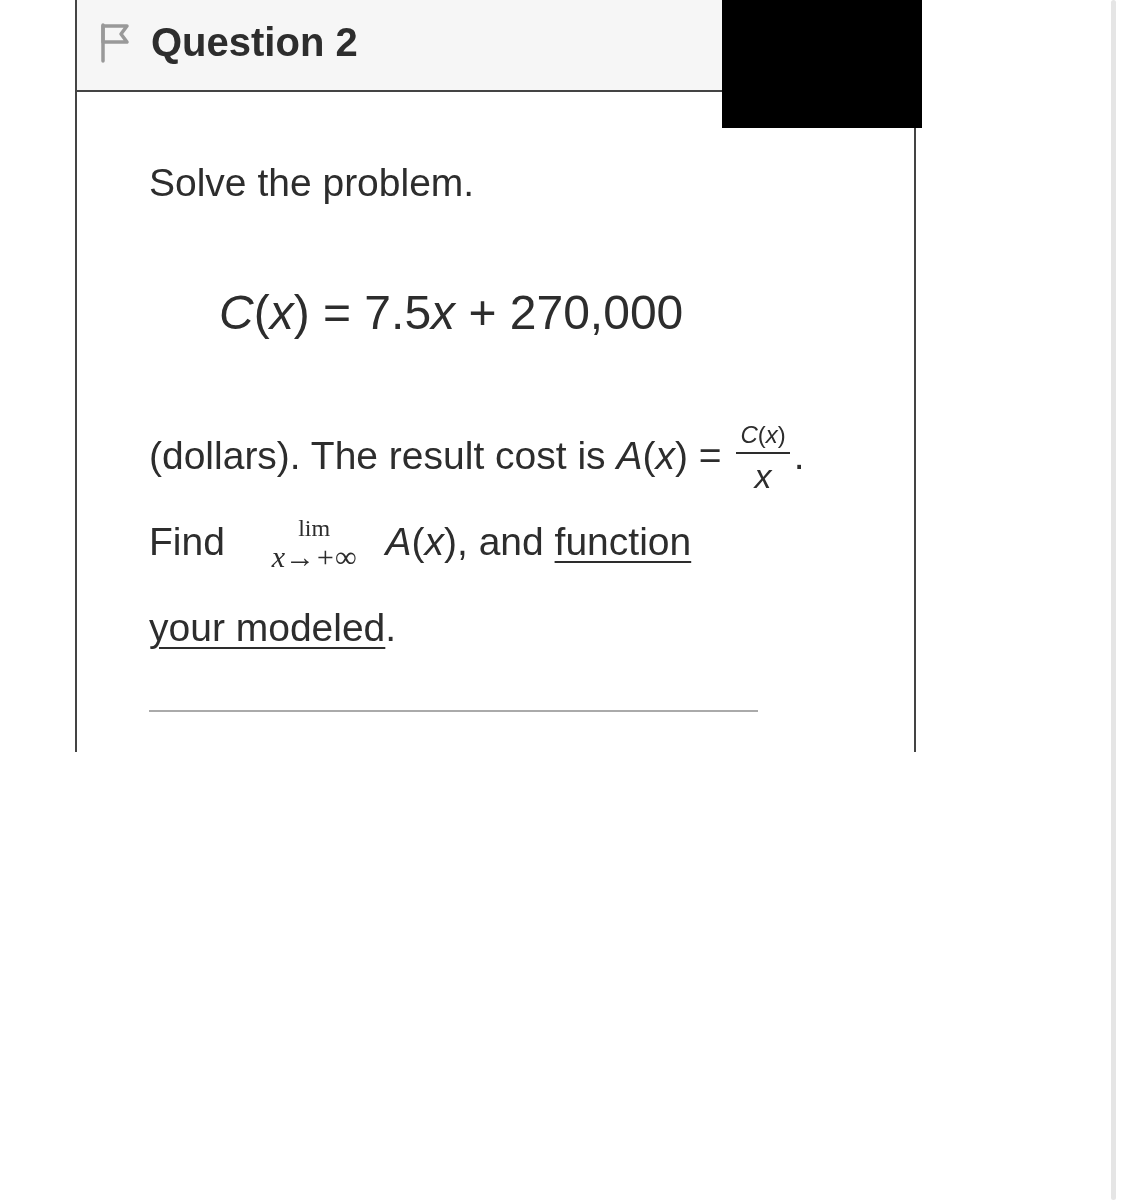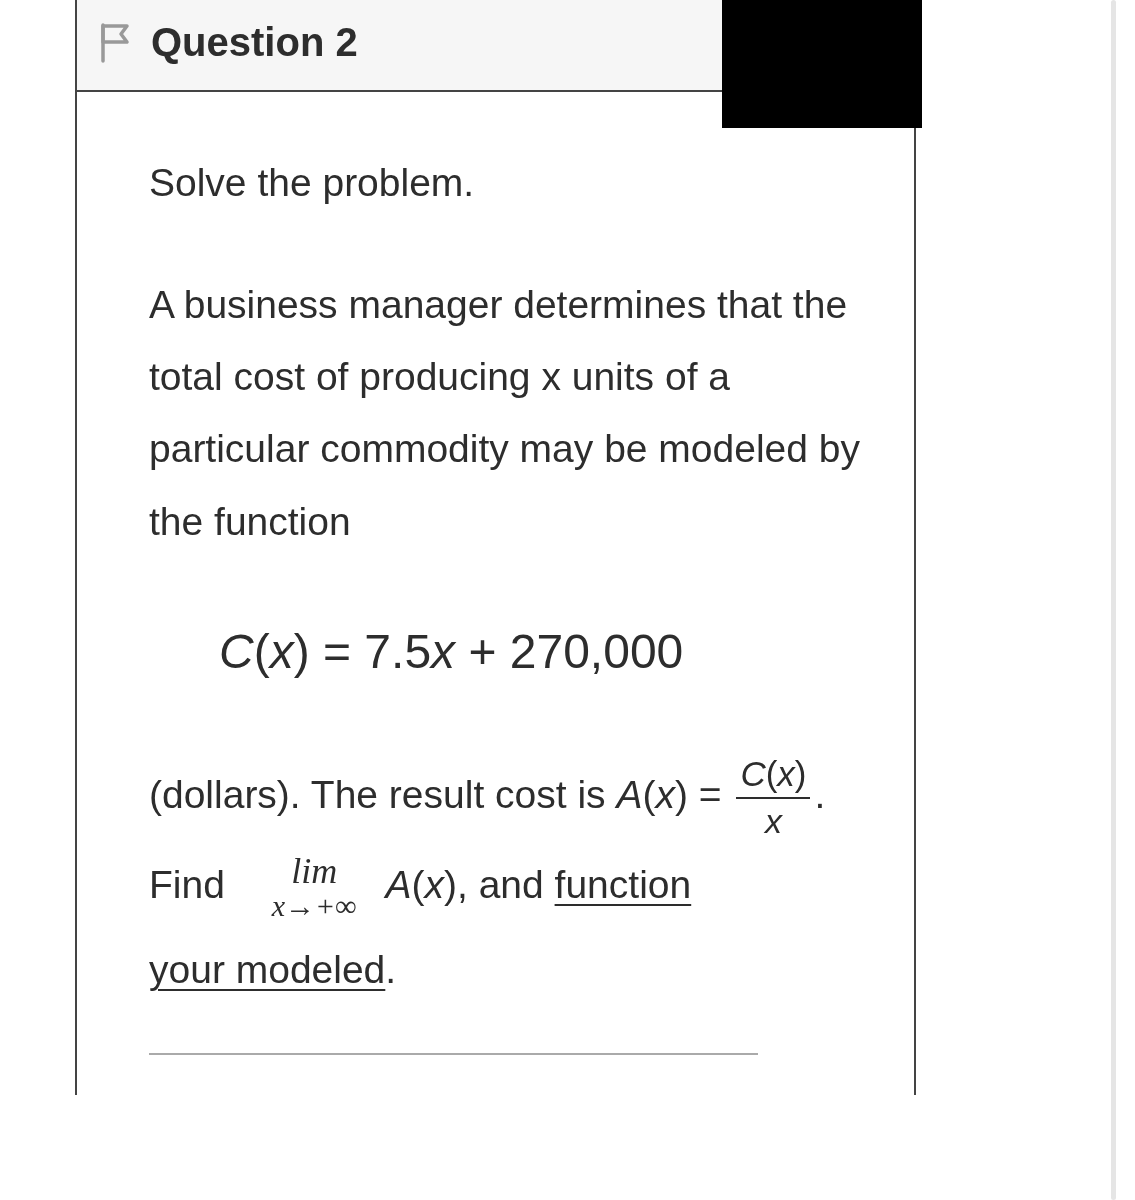--- a/index.html
+++ b/index.html
@@ -92,42 +92,41 @@
     .fraction {
       display: inline-block;
       vertical-align: middle;
       text-align: center;
       margin: 0 4px;
     }
     .fraction .top {
       display: block;
       border-bottom: 2.5px solid #2d2d2d;
       padding: 0 4px 2px 4px;
-      font-size: 35px;
+      font-size: 24px;
       line-height: 1.2;
       text-align: center;
     }
     .fraction .bottom {
       display: block;
       padding-top: 2px;
       font-size: 34px;
       line-height: 1.2;
     }
     .limit {
       display: inline-block;
       vertical-align: middle;
       text-align: center;
       margin: 0 18px 0 36px;
       font-family: 'Times New Roman', serif;
     }
     .limit .lim-top {
       display: block;
-      font-size: 36px;
+      font-size: 24px;
       line-height: 1;
-      font-style: italic;
     }
     .limit .lim-bottom {
       display: block;
       font-size: 30px;
       line-height: 1;
       margin-top: 2px;
       font-style: italic;
     }
     .scrollbar {
       position: absolute;
@@ -163,21 +162,20 @@
         <path d="M 6 5 L 30 5 L 24 13 L 30 21 L 6 21 Z" fill="none" stroke="#999" stroke-width="3.5" stroke-linejoin="round"></path>
       </svg>
     </div>
     <div class="question-title">Question 2</div>
     <div class="black-box"></div>
   </div>
 
   <div class="content">
     <div class="intro">Solve the problem.</div>
 
-    <div class="body-text">A business manager determines that the total cost of producing x units of a particular commodity may be modeled by the function</div>
 
     <div class="equation">
       <span class="func">C</span>(<span class="var">x</span>) = 7.5<span class="var">x</span> + 270,000
     </div>
 
     <div class="final-text">
       <span>(dollars). The result cost is </span><span class="func">A</span>(<span class="var">x</span>)&nbsp;=
       <span class="fraction">
         <span class="top"><span class="func">C</span>(<span class="var">x</span>)</span>
         <span class="bottom var">x</span>

